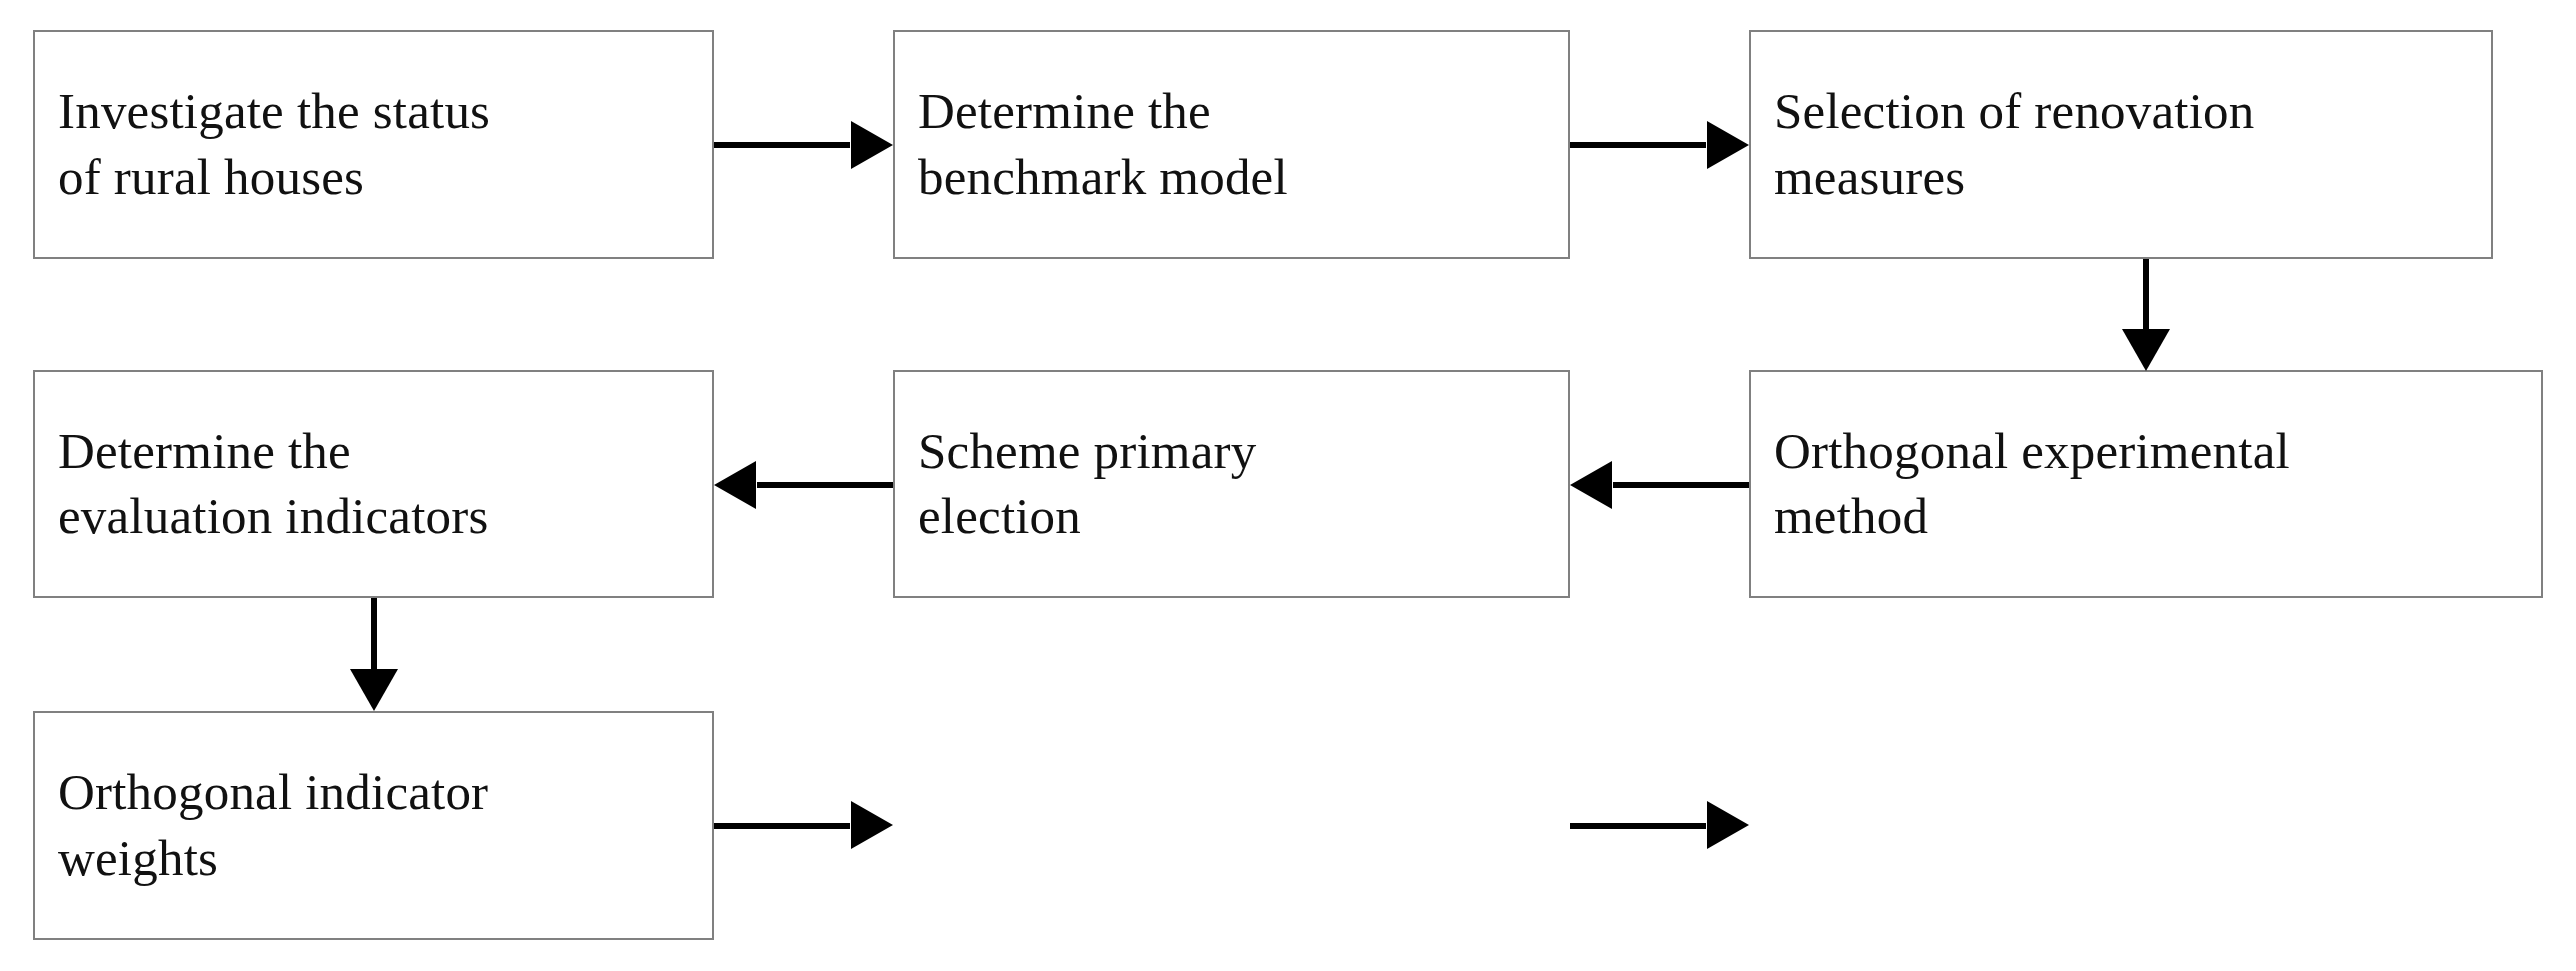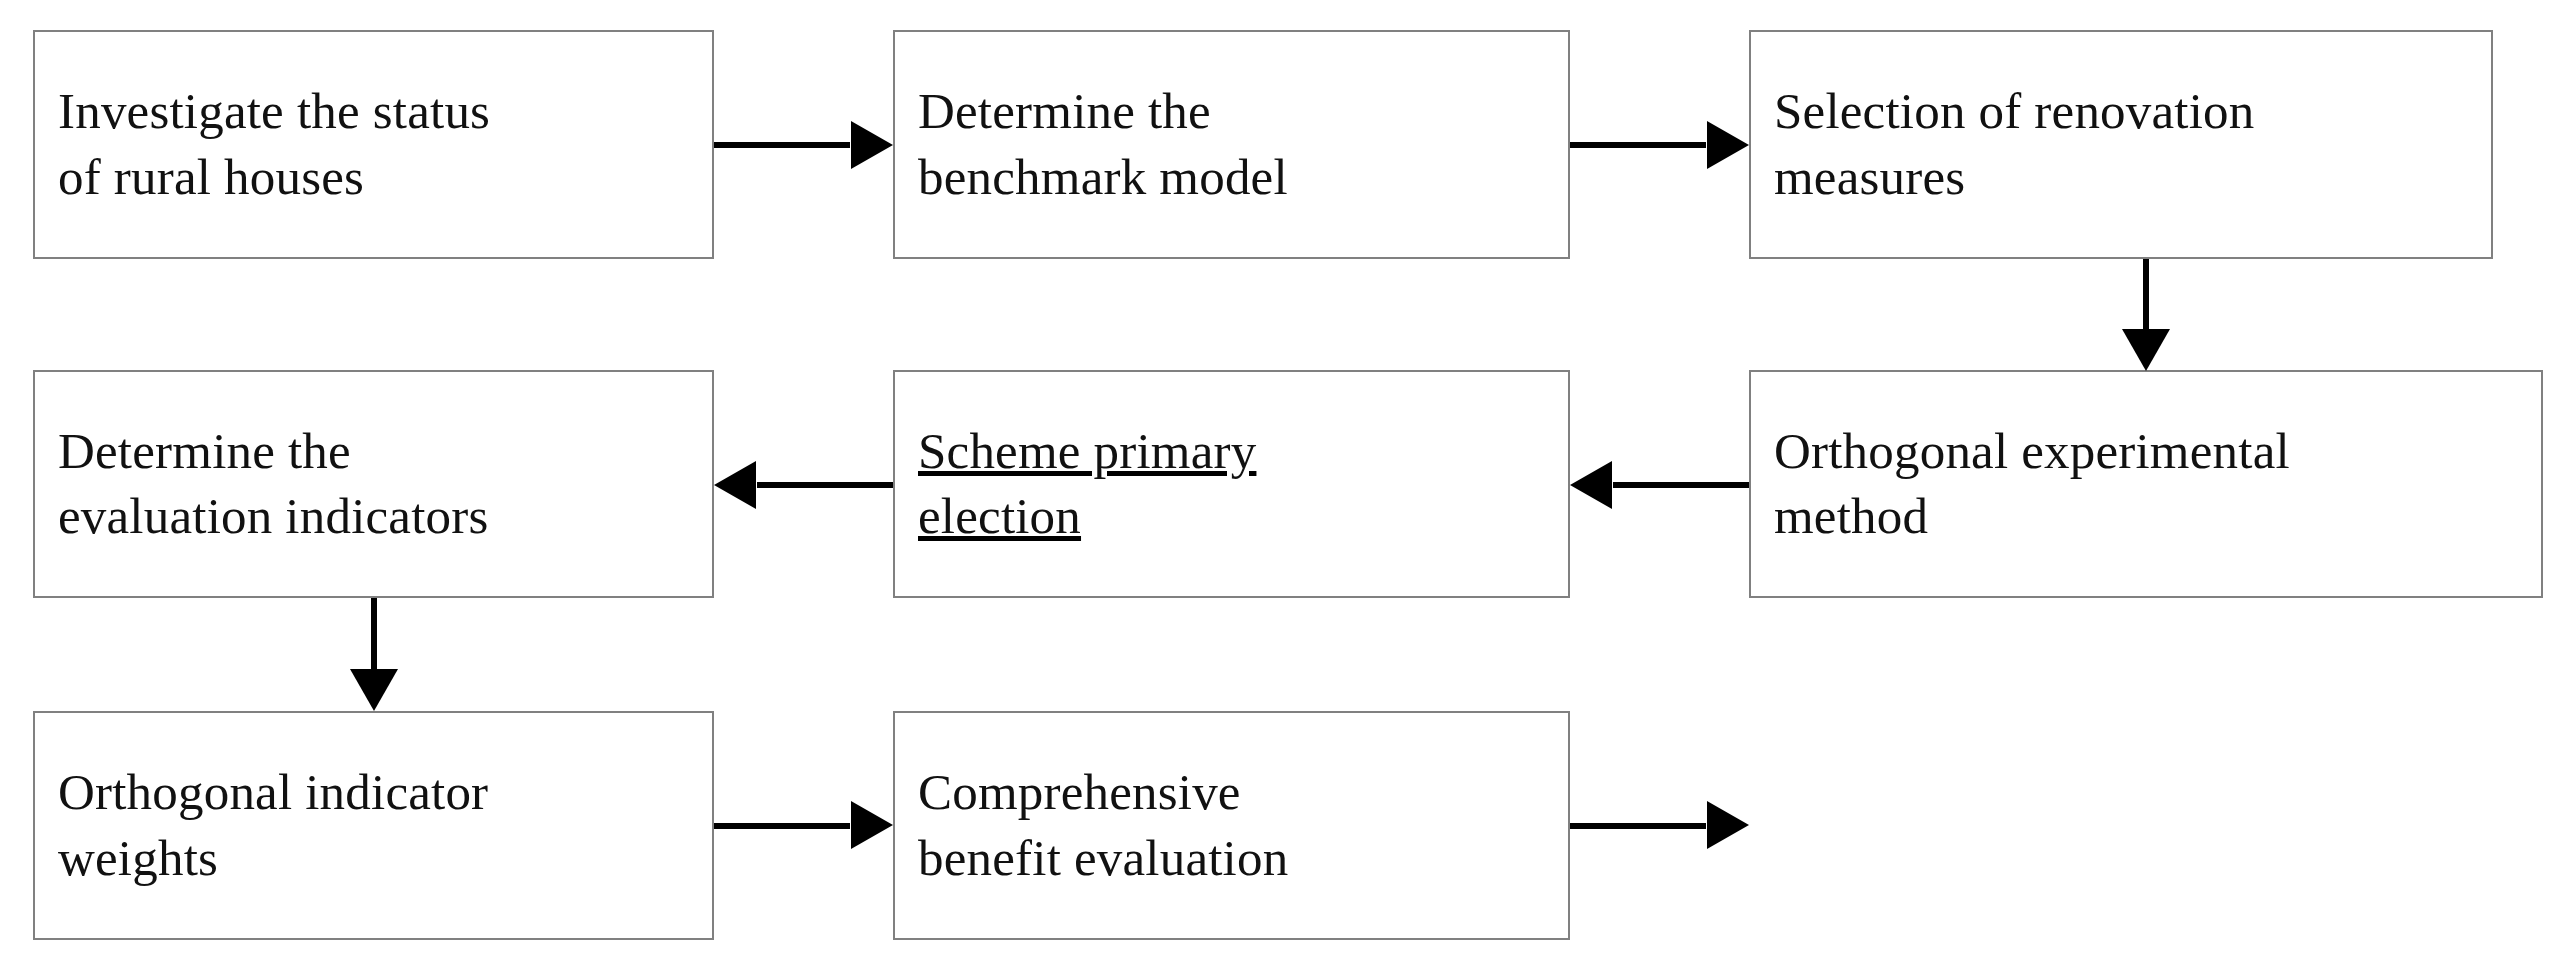--- a/index.html
+++ b/index.html
@@ -71,21 +71,21 @@
     border-left: 24px solid transparent;
     border-right: 24px solid transparent;
     border-top: 42px solid #000000;
   }
   
   #node-investigate        { left: 33px;   top: 30px;  width: 681px; height: 229px; }
   #node-benchmark          { left: 893px; top: 30px;  width: 677px; height: 229px; }
   #node-renovation         { left: 1749px; top: 30px;  width: 744px; height: 229px; }
   
   #node-indicators         { left: 33px;   top: 370px; width: 681px; height: 228px; }
-  #node-scheme             { left: 893px; top: 370px; width: 677px; height: 228px; text-decoration: underline; }
+  #node-scheme             { left: 893px; top: 370px; width: 677px; height: 228px; }
   #node-orthogonal         { left: 1749px; top: 370px; width: 794px; height: 228px; }
   
   #node-weights            { left: 33px;   top: 711px; width: 681px; height: 229px; }
   #node-comprehensive      { left: 893px; top: 711px; width: 677px; height: 229px; }
   #node-best               { left: 1749px; top: 711px; width: 794px; height: 229px; }
   
   
   #edge1-line  { left: 714px;  top: 142px; width: 136px; }
   #edge1-head  { left: 851px;  top: 121px; }
   
@@ -143,24 +143,20 @@
   <div class="node" id="node-orthogonal">
     <span class="node-label">Orthogonal experimental
 method</span>
   </div>
 
   <div class="node" id="node-weights">
     <span class="node-label">Orthogonal indicator
 weights</span>
   </div>
 
-  <div class="node" id="node-comprehensive">
-    <span class="node-label">Comprehensive
-benefit evaluation</span>
-  </div>
 
 
   <div class="conn-h" id="edge1-line"></div>
   <div class="arrow-right" id="edge1-head"></div>
 
   <div class="conn-h" id="edge2-line"></div>
   <div class="arrow-right" id="edge2-head"></div>
 
   <div class="conn-v" id="edge3-line"></div>
   <div class="arrow-down" id="edge3-head"></div>

